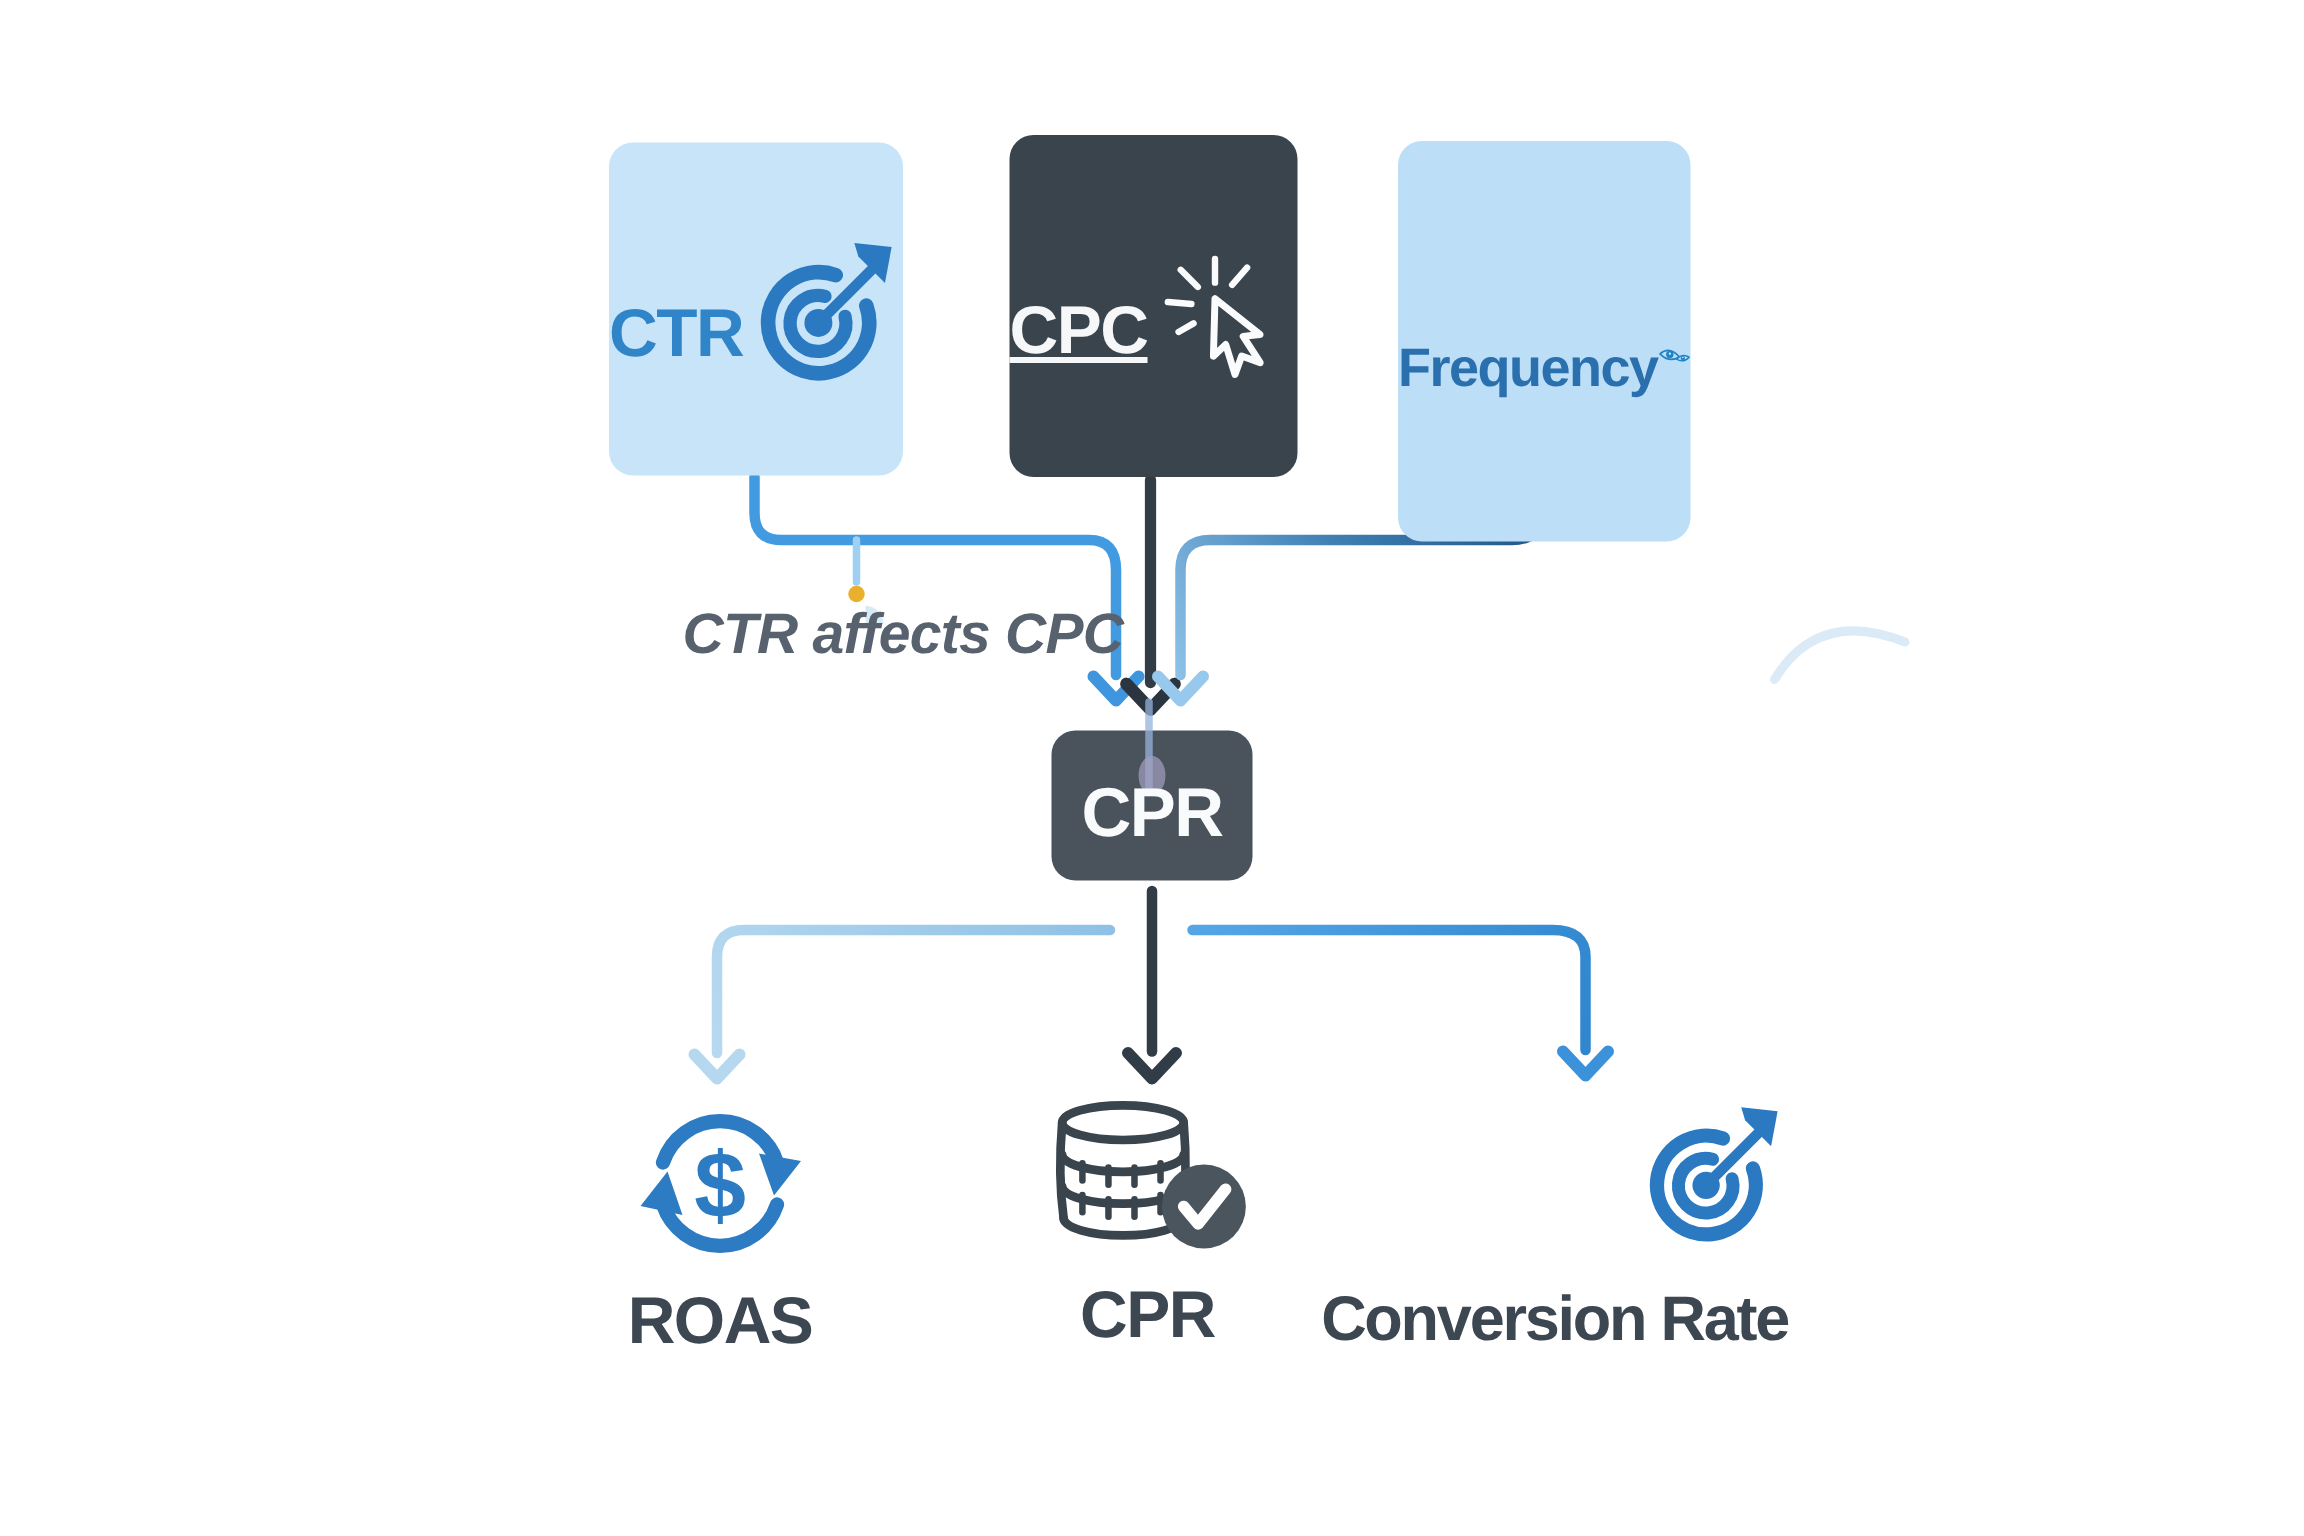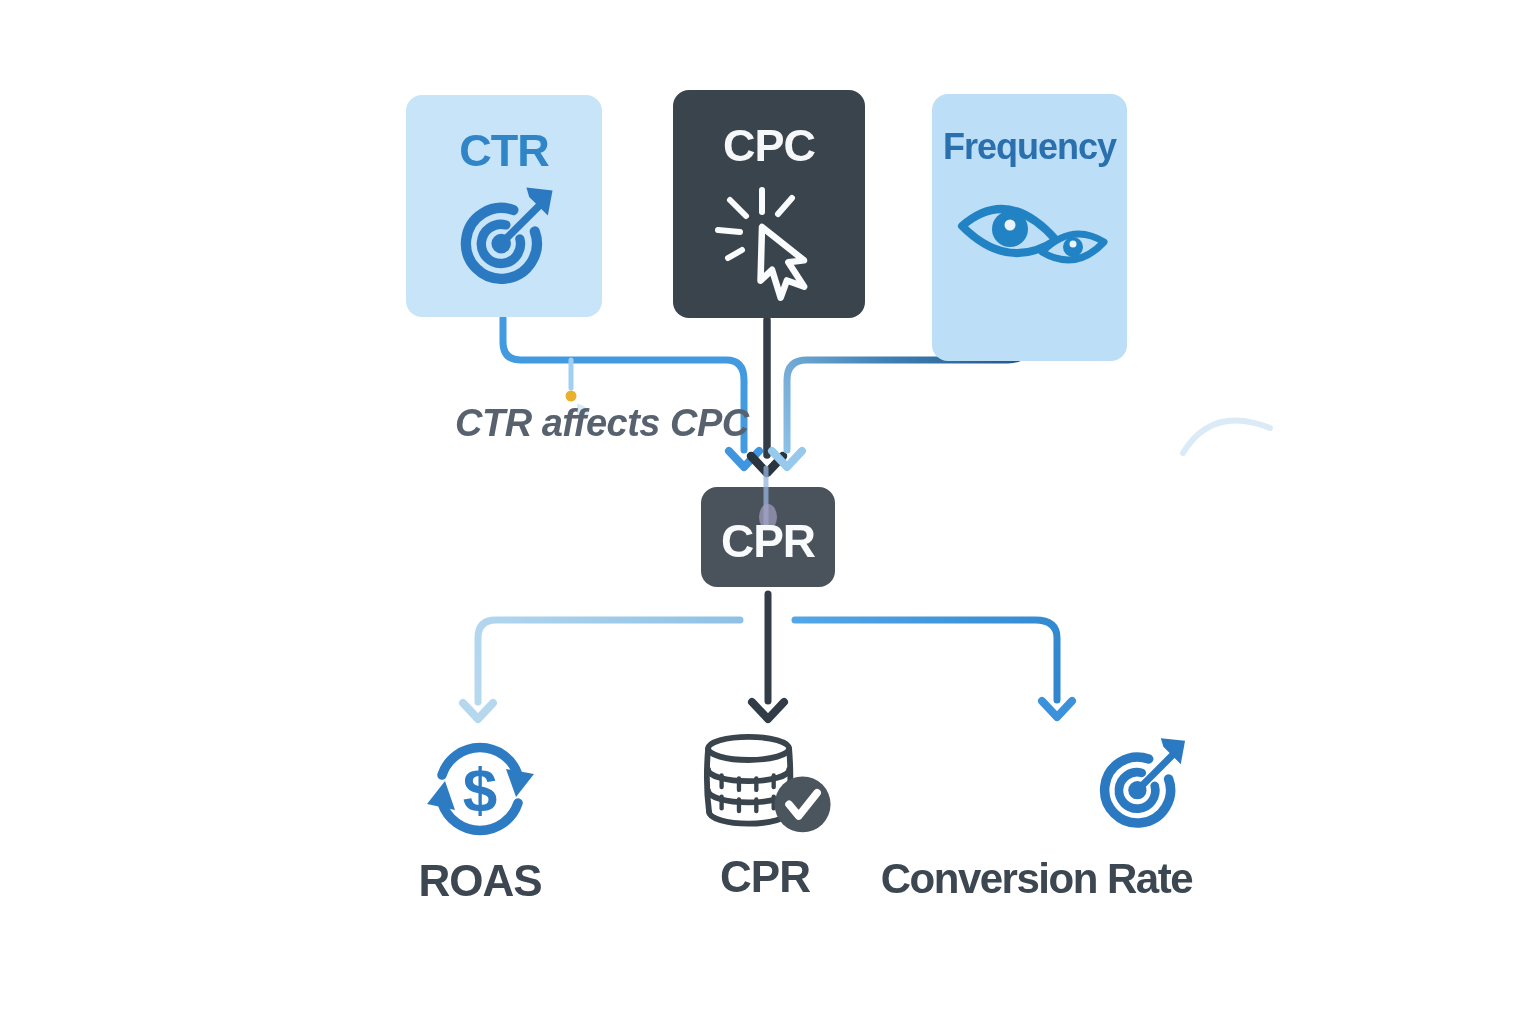--- a/index.html
+++ b/index.html
@@ -1,27 +1,27 @@
 <!DOCTYPE html>
 <html><head>
 <meta charset="utf-8">
 <style>
   html,body{margin:0;padding:0;background:#fff;}
   .canvas{position:relative;width:1536px;height:1024px;background:#ffffff;overflow:hidden;
           font-family:"Liberation Sans",sans-serif;}
   .wires{position:absolute;left:0;top:0;width:1536px;height:1024px;}
 
   
-  .box{position:absolute;border-radius:16px;display:flex;flex-direction:column;align-items:center;}
+  .box{position:absolute;border-radius:16px;display:flex;flex-direction:row;align-items:center;}
   .box-ctr{left:406px;top:95px;width:196px;height:222px;background:#c7e4f9;}
   .box-cpc{left:673px;top:90px;width:192px;height:228px;background:#3a444c;}
   .box-freq{left:932px;top:94px;width:195px;height:267px;background:#bcdef6;}
   .box-label{font-weight:700;letter-spacing:-1px;line-height:1.05;}
   .box-ctr .box-label{margin-top:32px;font-size:45px;color:#3085c8;}
-  .box-cpc .box-label{margin-top:32px;font-size:45px;color:#f5f7f8;}
+  .box-cpc .box-label{margin-top:32px;font-size:45px;color:#f5f7f8;text-decoration:underline;}
   .box-freq .box-label{margin-top:34px;font-size:36px;color:#2a6fae;}
   .box-icon{display:block;}
   .box-ctr .box-icon{margin-top:8px;}
   .box-cpc .box-icon{margin-top:10px;}
   .box-freq .box-icon{margin-top:18px;}
 
   
   .cpr-node{position:absolute;left:701px;top:487px;width:134px;height:100px;background:#4a535c;
             border-radius:16px;display:flex;align-items:center;justify-content:center;}
   .cpr-label{position:relative;z-index:2;font-size:46px;font-weight:700;color:#f8fafb;

